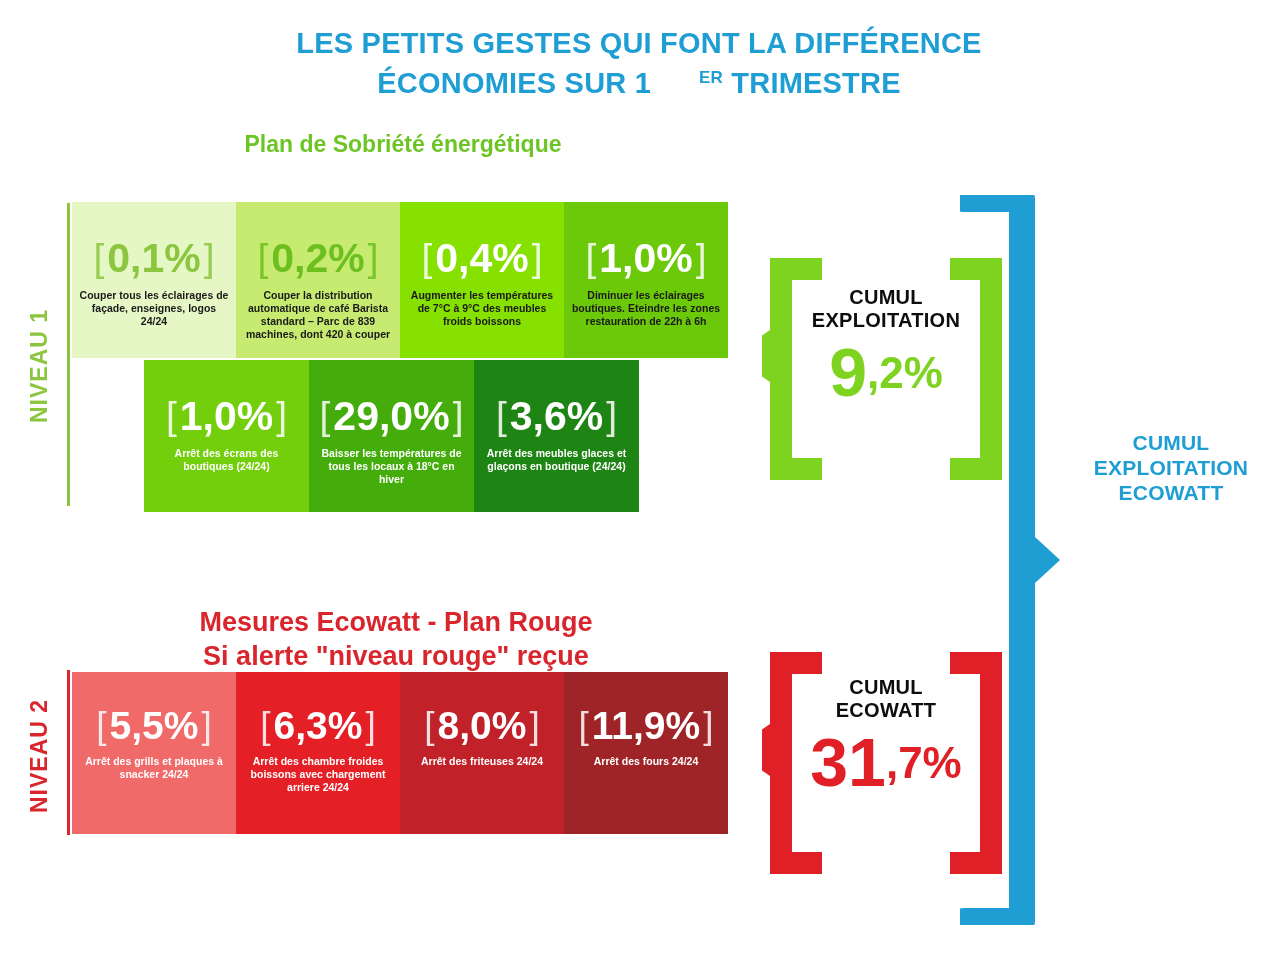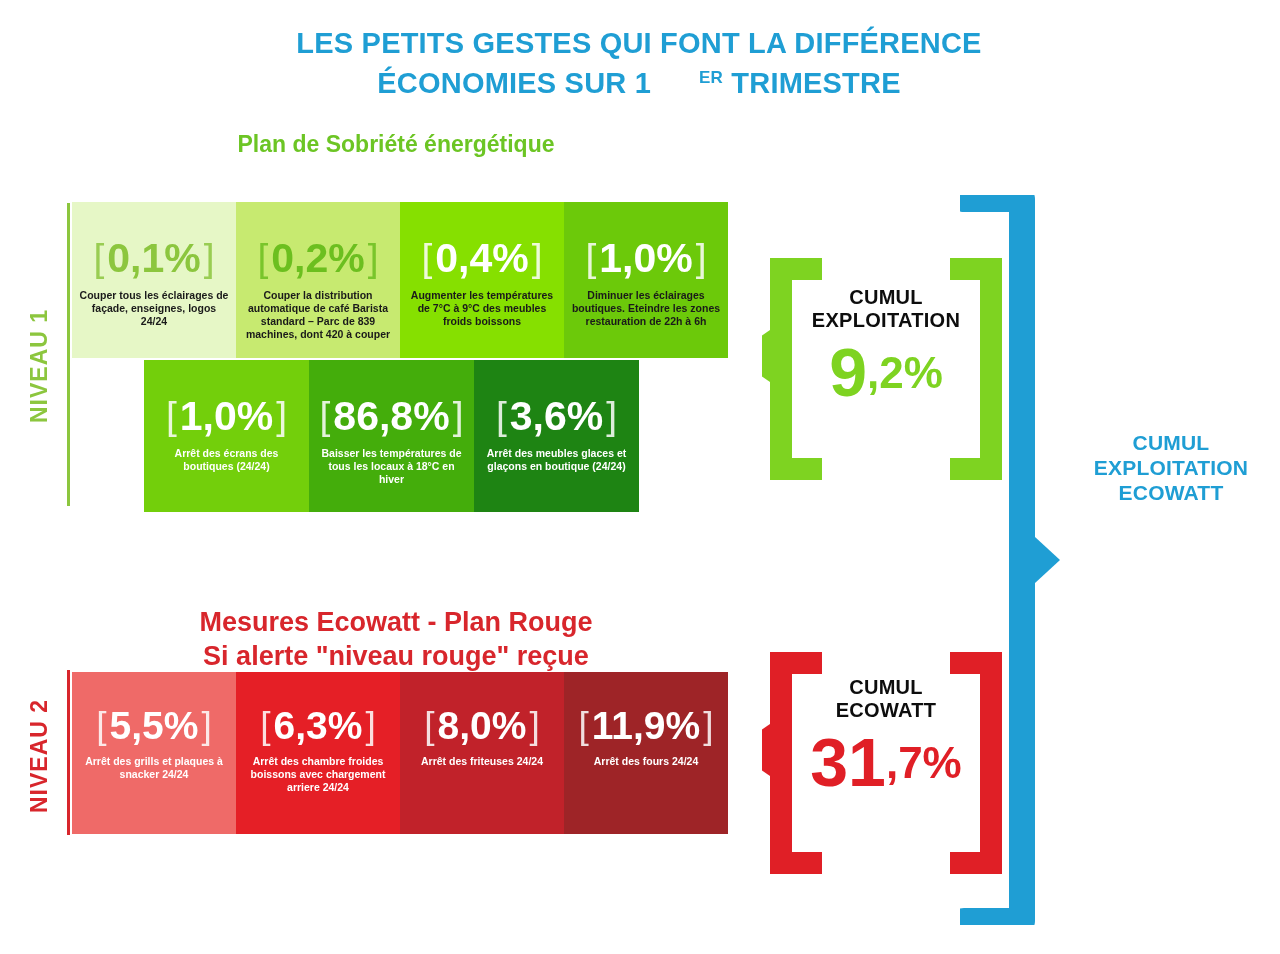--- a/index.html
+++ b/index.html
@@ -24,21 +24,21 @@
   }
   .title-line1{font-size:29px;display:block;}
   .title-line2{font-size:29px;display:block;margin-top:6px;}
   .title-line2 sup{font-size:17px;vertical-align:super;line-height:0;margin-left:48px;}
 
   
   .sec-head{
     position:absolute;text-align:center;font-weight:bold;line-height:1.25;
   }
   .sec-head .l{display:block;}
-  #green-head{left:86px;top:130px;width:620px;color:#6cc524;font-size:23px;}
+  #green-head{left:93px;top:130px;width:620px;color:#6cc524;font-size:23px;}
   #red-head{left:86px;top:606px;width:620px;color:#d8262c;font-size:27px;}
 
   
   .niveau{
     position:absolute;
     font-weight:bold;font-size:23px;
     writing-mode:vertical-rl;
     transform:rotate(180deg);
     letter-spacing:1px;
     text-align:center;
@@ -169,21 +169,21 @@
         <div class="pct" style="color: rgb(255, 255, 255);">
           <span class="brk brk-l">[</span>
           <span>1,0%</span>
           <span class="brk brk-r">]</span>
         </div>
         <div class="desc" style="color: rgb(255, 255, 255);">Arrêt des écrans des boutiques (24/24)</div>
       </div>
       <div class="card" style="background: rgb(68, 173, 11);">
         <div class="pct" style="color: rgb(255, 255, 255);">
           <span class="brk brk-l">[</span>
-          <span>86,8%</span>
+          <span>29,0%</span>
           <span class="brk brk-r">]</span>
         </div>
         <div class="desc" style="color: rgb(255, 255, 255);">Baisser les températures de tous les locaux à 18°C en hiver</div>
       </div>
       <div class="card" style="background: rgb(30, 132, 19);">
         <div class="pct" style="color: rgb(255, 255, 255);">
           <span class="brk brk-l">[</span>
           <span>3,6%</span>
           <span class="brk brk-r">]</span>
         </div>

